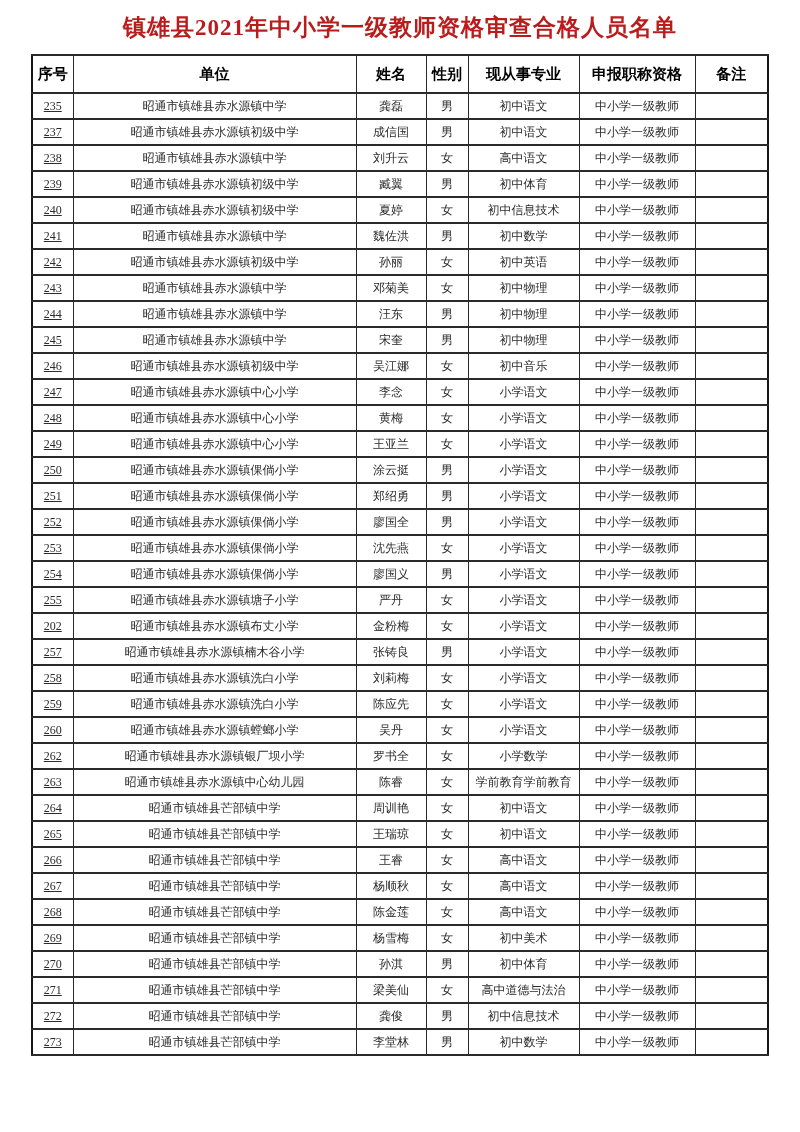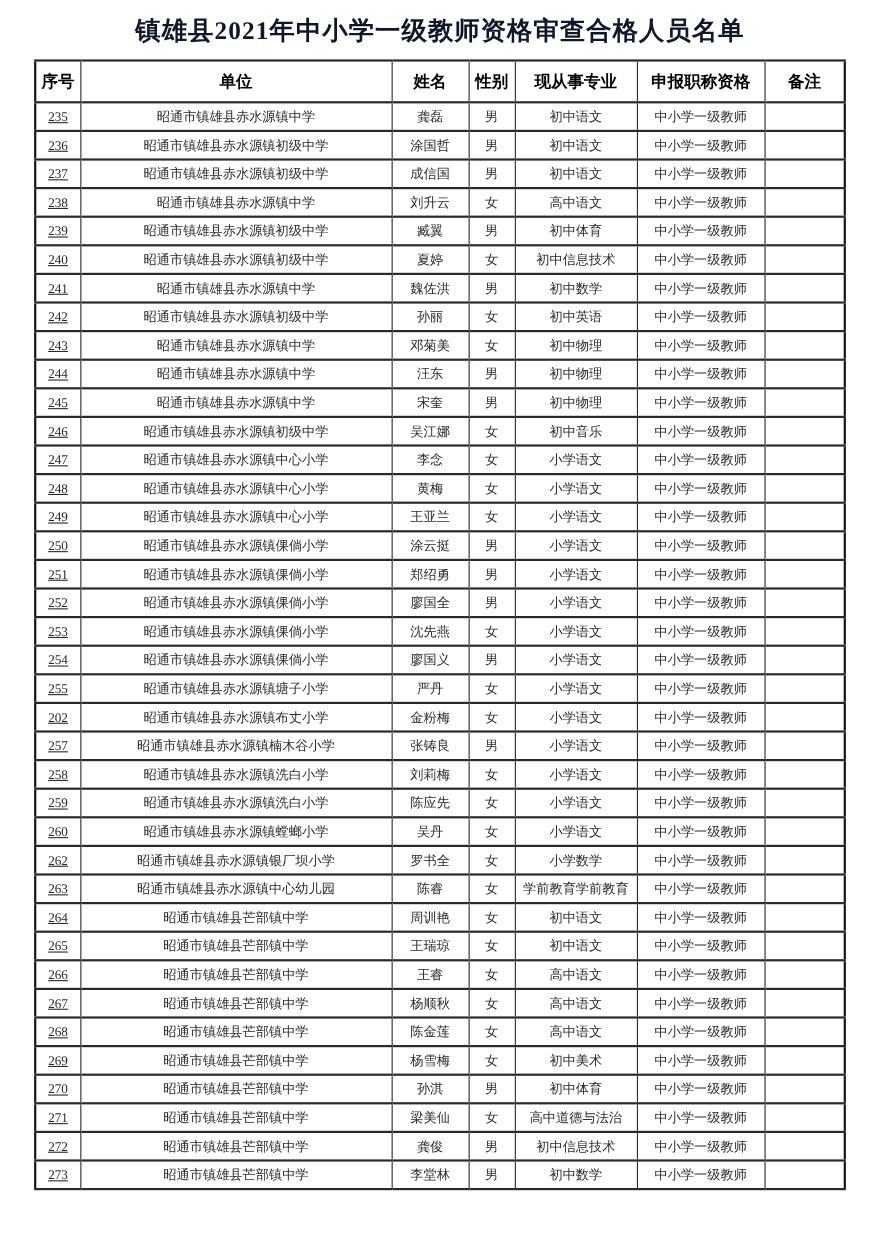--- a/index.html
+++ b/index.html
@@ -14,21 +14,21 @@
     font-family: "Liberation Serif", "DejaVu Serif", serif;
     color: #1a1a1a;
     box-sizing: border-box;
     padding-top: 12px;
     overflow: hidden;
   }
   .doc-title {
     text-align: center;
     font-size: 23px;
     font-weight: bold;
-    color: #0f172a;
+    color: #b91c1c;
     letter-spacing: 1px;
     margin: 0 0 10px 0;
     line-height: 32px;
   }
   table.roster {
     border-collapse: collapse;
     table-layout: fixed;
     margin-left: 31px;
     width: 736px;
     border: 2px solid #161616;
@@ -99,29 +99,20 @@
         <tr>
           <td class="cell-no">235</td>
           <td>昭通市镇雄县赤水源镇中学</td>
           <td>龚磊</td>
           <td>男</td>
           <td>初中语文</td>
           <td>中小学一级教师</td>
           <td></td>
         </tr>
         <tr>
-          <td class="cell-no">236</td>
-          <td>昭通市镇雄县赤水源镇初级中学</td>
-          <td>涂国哲</td>
-          <td>男</td>
-          <td>初中语文</td>
-          <td>中小学一级教师</td>
-          <td></td>
-        </tr>
-        <tr>
           <td class="cell-no">237</td>
           <td>昭通市镇雄县赤水源镇初级中学</td>
           <td>成信国</td>
           <td>男</td>
           <td>初中语文</td>
           <td>中小学一级教师</td>
           <td></td>
         </tr>
         <tr>
           <td class="cell-no">238</td>

